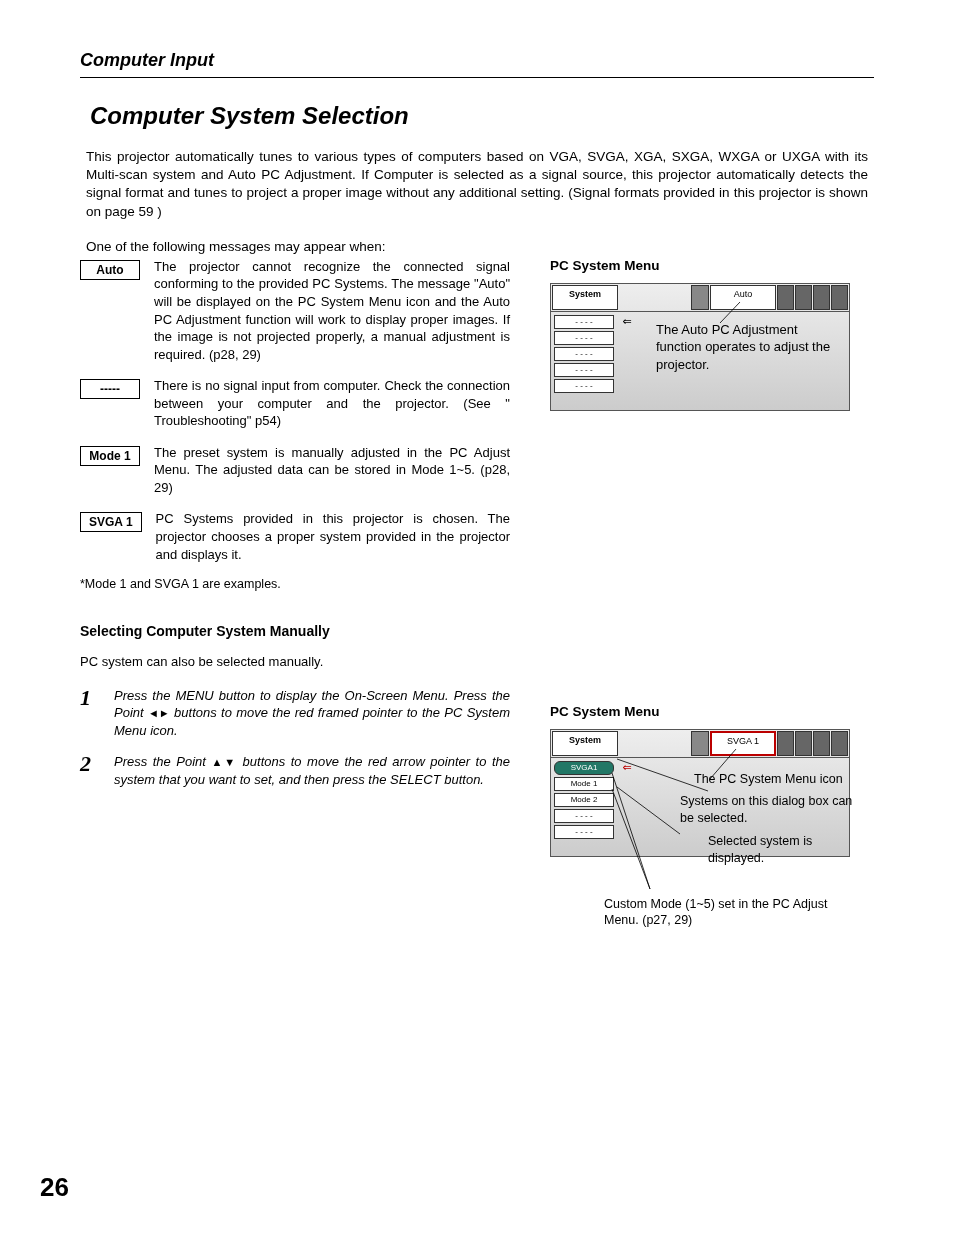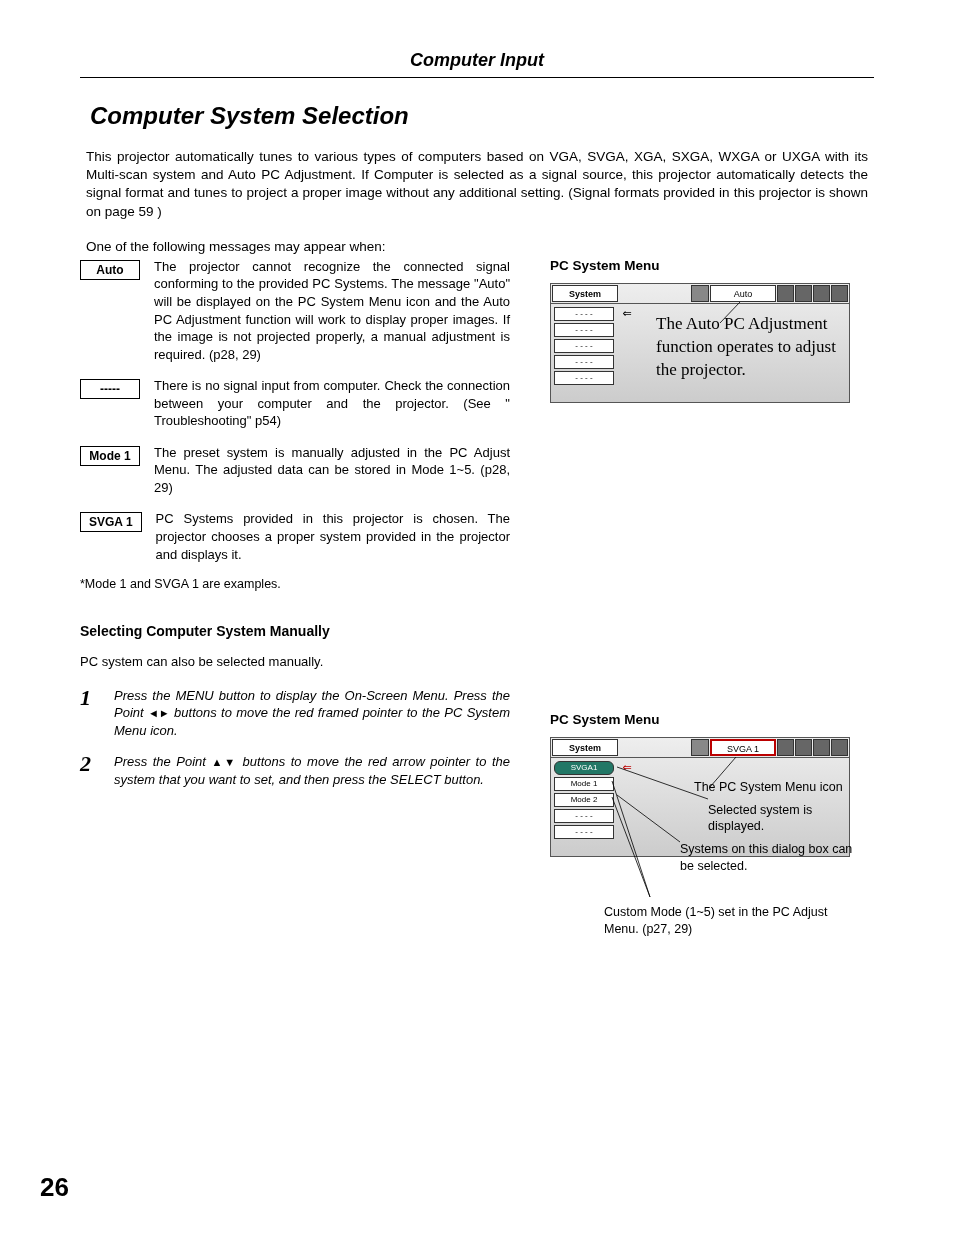--- a/index.html
+++ b/index.html
@@ -16,21 +16,20 @@
     position: relative;
     min-height: 1235px;
   }
   .header {
     font-style: italic;
     font-weight: bold;
     font-size: 18px;
     border-bottom: 1.5px solid #000;
     padding-bottom: 6px;
     margin-bottom: 24px;
-    text-align: center;
   }
   .title {
     font-style: italic;
     font-weight: bold;
     font-size: 24px;
     margin: 0 0 18px 10px;
   }
   .intro {
     font-size: 13.5px;
     line-height: 1.35;
@@ -105,21 +104,21 @@
   }
   .menu-fig {
     border: 1px solid #555;
     background: linear-gradient(#eee,#ccc);
     width: 300px;
     font-size: 10px;
   }
   .menu-top {
     display: flex;
     border-bottom: 1px solid #555;
-    height: 20px;
+    height: 28px;
     align-items: stretch;
   }
   .menu-top-left {
     width: 66px;
     background: #fff;
     border: 1px solid #333;
     margin: 1px;
     text-align: center;
     font-weight: bold;
     line-height: 16px;
@@ -179,25 +178,24 @@
     gap: 2px;
   }
   .menu-pointer-arrow {
     height: 14px;
     line-height: 13px;
     text-align: center;
     font-size: 11px;
     color: #000;
   }
   .menu-desc {
-    font-size: 17px;
+    font-size: 13px;
     line-height: 1.35;
     padding-left: 6px;
     margin-top: 22px;
-    font-family: Liberation Serif, serif;
   }
   .fig-wrap { display: flex; }
   .callout-group {
     font-size: 12.5px;
     line-height: 1.35;
   }
   .callout-block { margin-bottom: 6px; padding-left: 44px; }
   .callout-custom {
     font-size: 12.5px;
     margin-top: 12px;
@@ -337,22 +335,22 @@
         </div>
         <svg class="leader" width="320" height="200" style="left:0;top:0">
           <line x1="186" y1="20" x2="160" y2="50" stroke="#000" stroke-width="0.8"></line>
           <line x1="158" y1="62" x2="67" y2="30" stroke="#000" stroke-width="0.8"></line>
           <line x1="130" y1="105" x2="67" y2="58" stroke="#000" stroke-width="0.8"></line>
           <line x1="62" y1="44" x2="100" y2="160" stroke="#000" stroke-width="0.8"></line>
           <line x1="62" y1="60" x2="100" y2="160" stroke="#000" stroke-width="0.8"></line>
         </svg>
         <div class="callout-group" style="position:absolute; left:100px; top:42px; width:210px">
           <div class="callout-block">The PC System Menu icon</div>
+          <div class="callout-block" style="padding-left:30px">Systems on this dialog box can be selected.</div>
           <div class="callout-block" style="padding-left:58px">Selected system is displayed.</div>
-          <div class="callout-block" style="padding-left:30px">Systems on this dialog box can be selected.</div>
         </div>
         <div class="callout-custom" style="position:absolute; top:155px; left:0; width:250px">Custom Mode (1~5) set in the PC Adjust Menu.  (p27, 29)</div>
       </div>
 
     </div>
   </div>
 
   <div class="page-num">26</div>
 </div>
 

